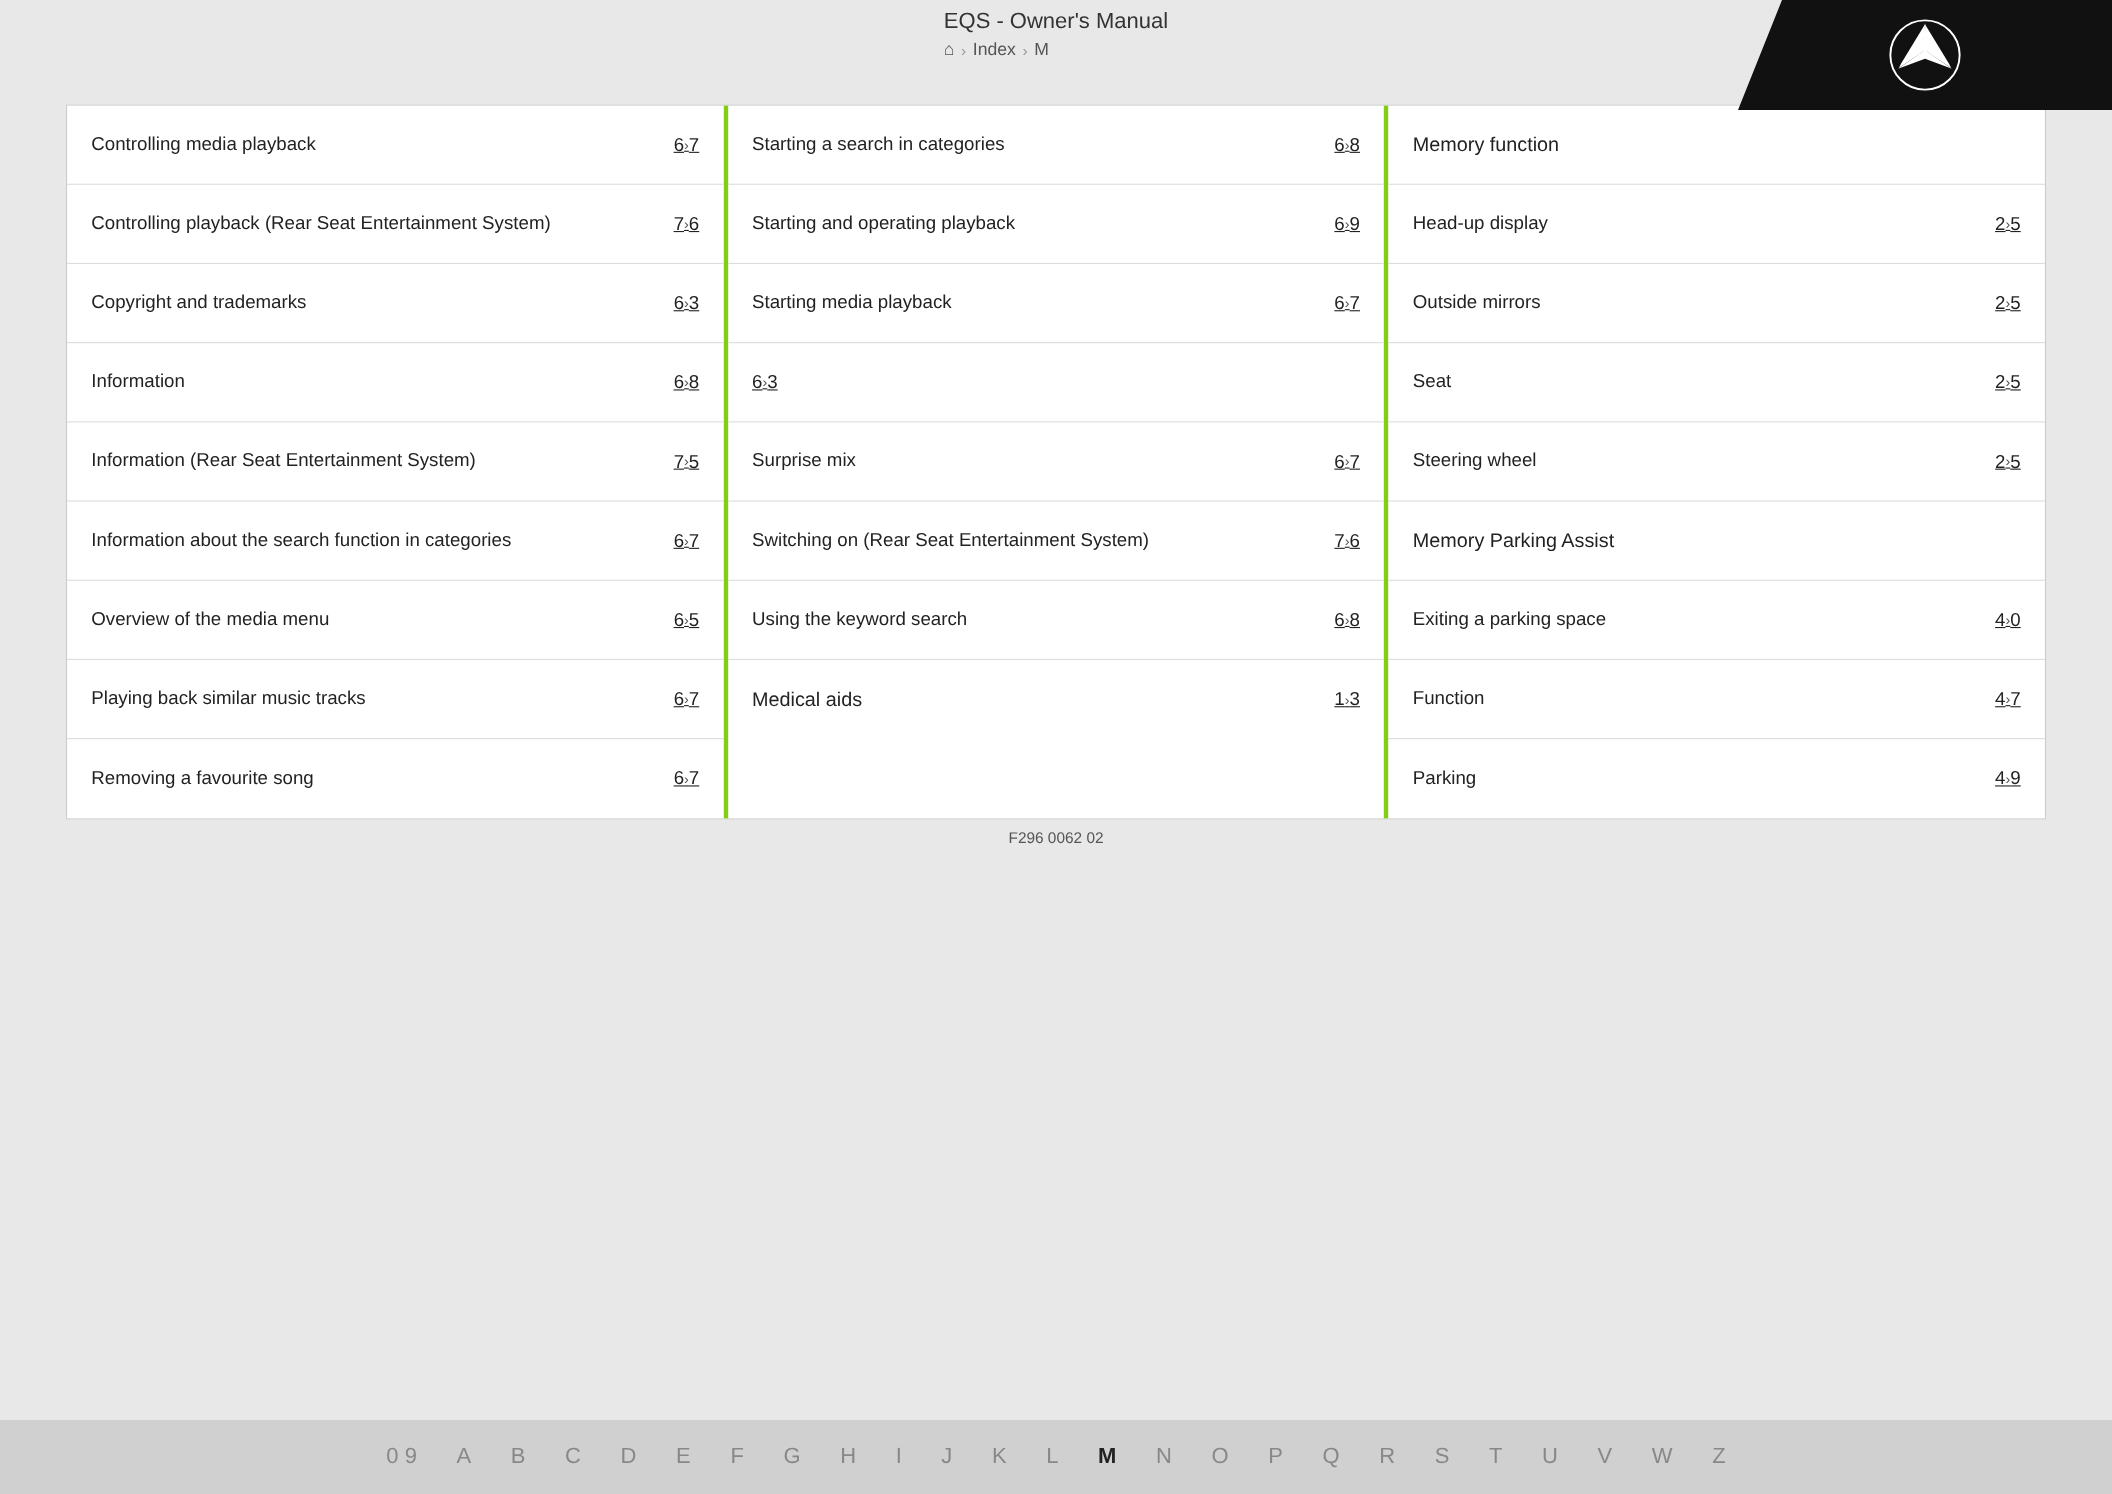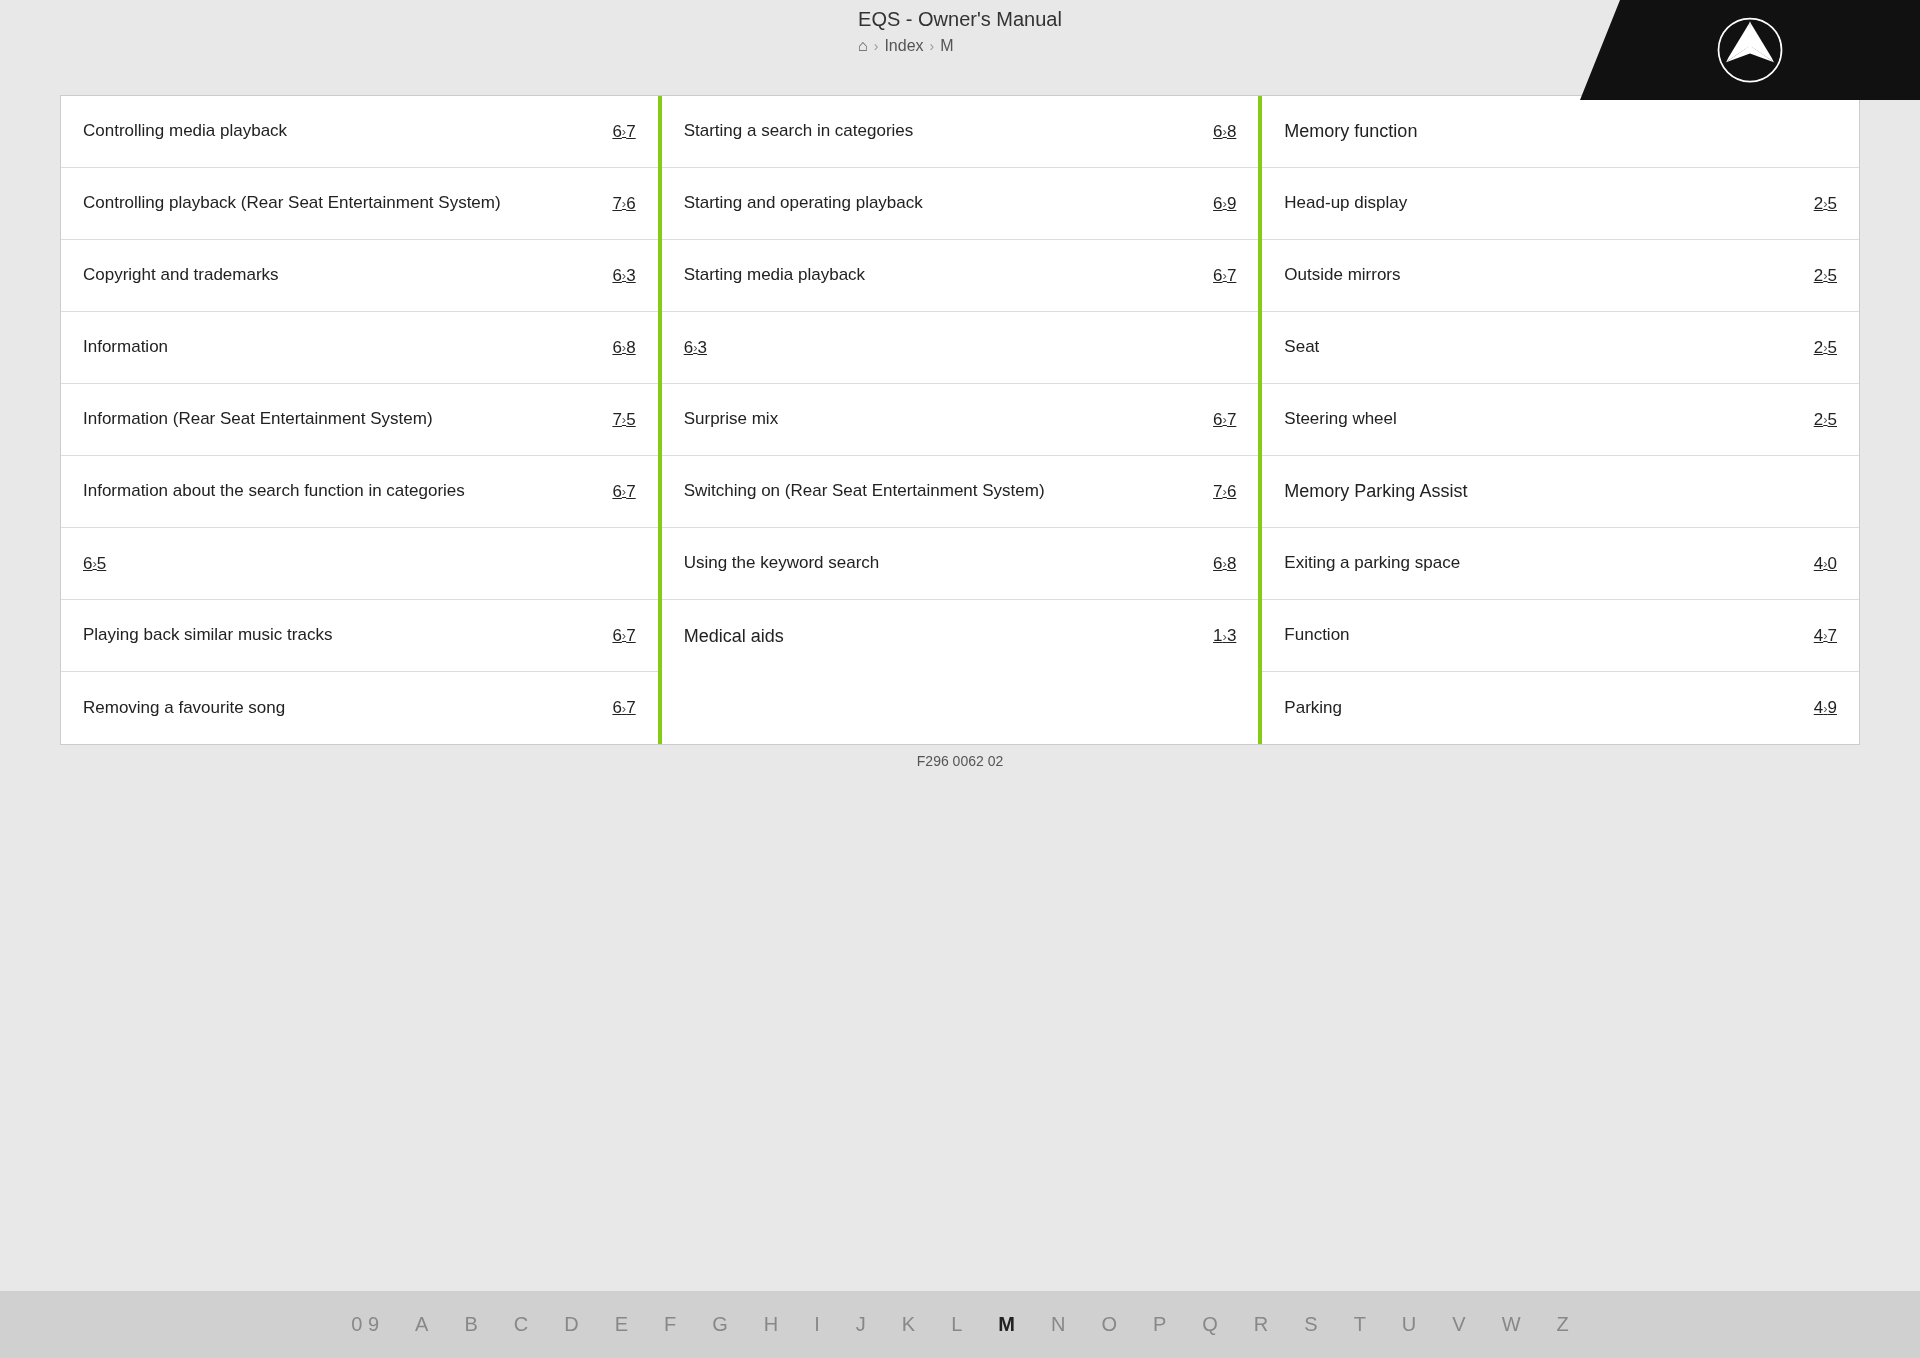--- a/index.html
+++ b/index.html
@@ -223,20 +223,21 @@
             <span class="page-num">7<span class="arrow-icon">›</span>5</span>
           </span>
       </div>
       <div class="index-item">
         <span class="index-item-text">Information about the search function in categories</span>
         <span class="page-ref">
             <span class="page-num">6<span class="arrow-icon">›</span>7</span>
           </span>
       </div>
       <div class="index-item">
+        <span class="index-item-text">Overview of the media menu</span>
         <span class="page-ref">
             <span class="page-num">6<span class="arrow-icon">›</span>5</span>
           </span>
       </div>
       <div class="index-item">
         <span class="index-item-text">Playing back similar music tracks</span>
         <span class="page-ref">
             <span class="page-num">6<span class="arrow-icon">›</span>7</span>
           </span>
       </div>

